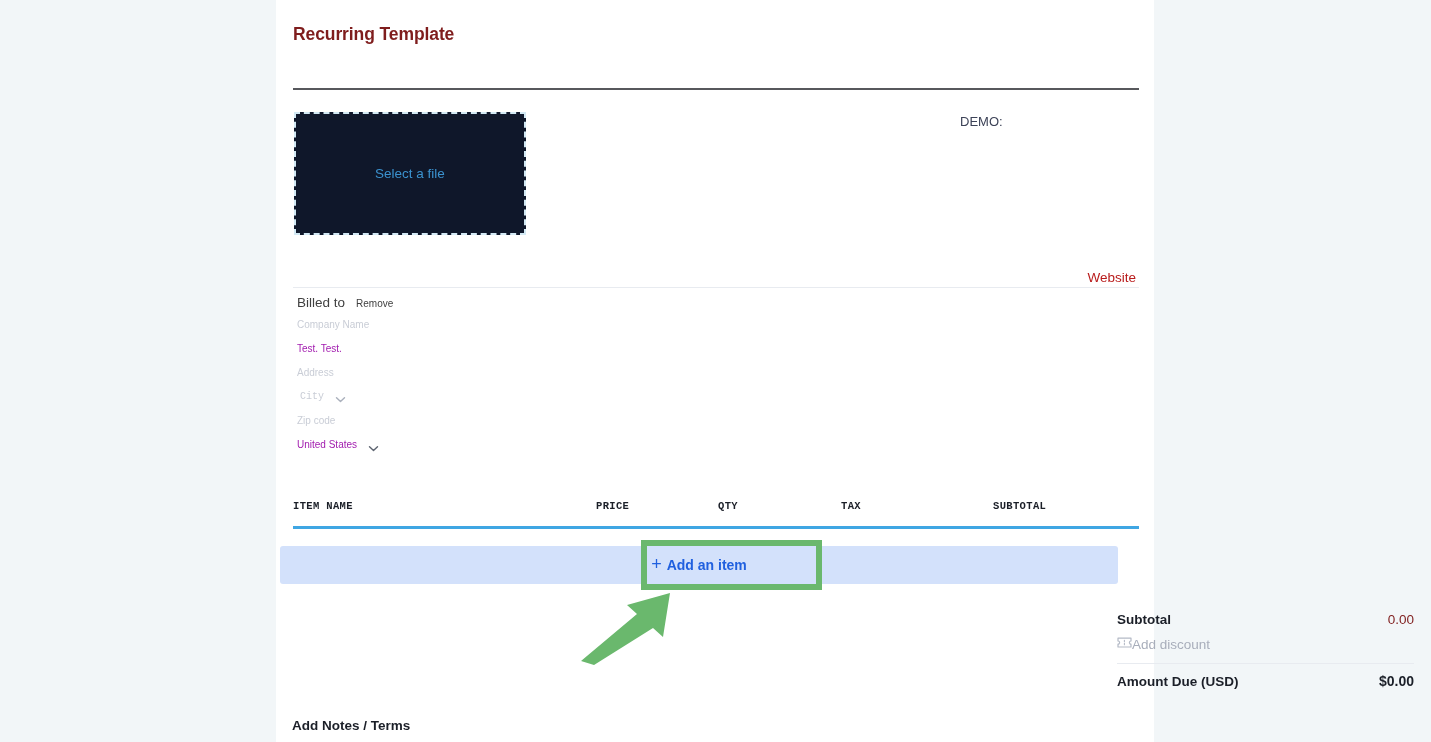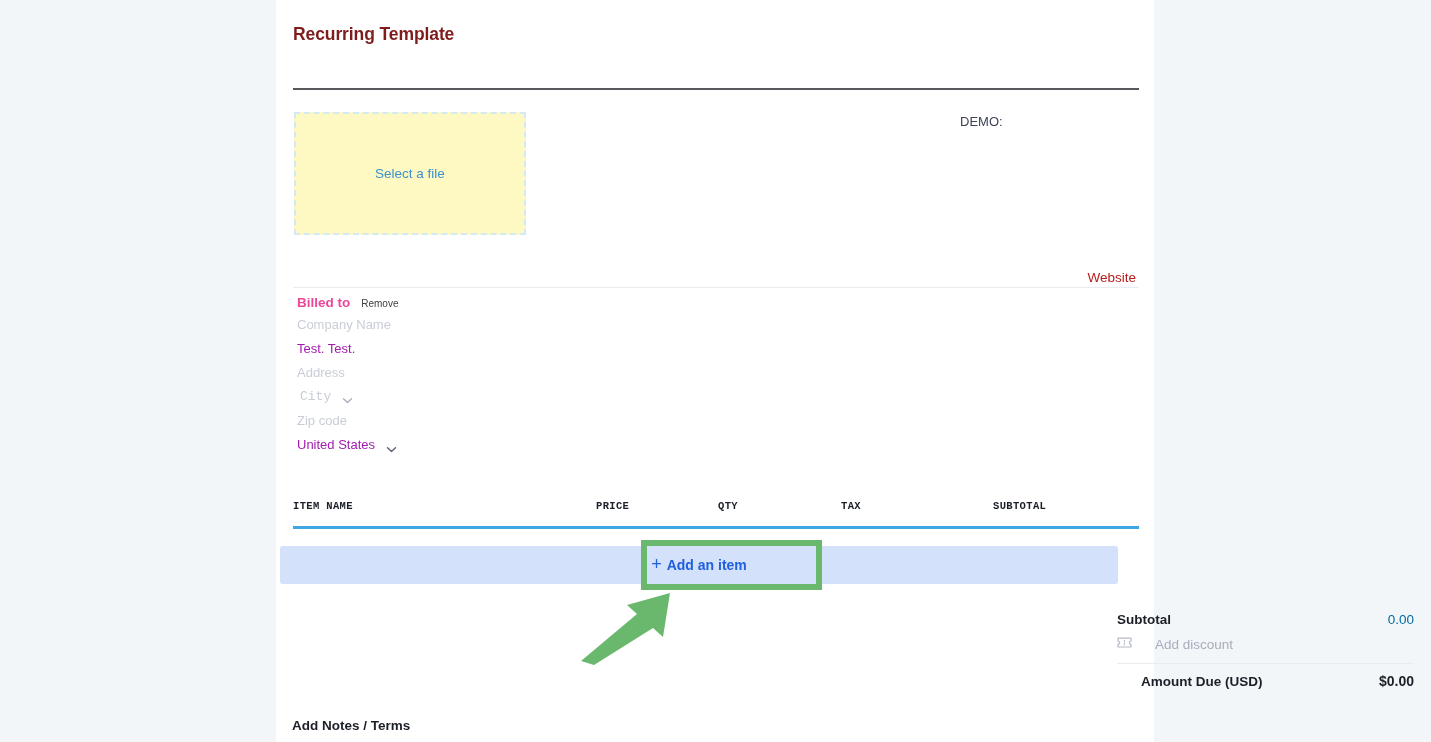--- a/index.html
+++ b/index.html
@@ -46,21 +46,21 @@
     background: #57585c;
   }
 
   
   #logo-dropzone {
     position: absolute;
     left: 18px;
     top: 112px;
     width: 232px;
     height: 123px;
-    background: #fef9c3;
+    background: #0f172a;
     border: 2px dashed #d3e9f4;
     box-sizing: border-box;
     display: flex;
     align-items: center;
     justify-content: center;
     cursor: pointer;
   }
   #logo-dropzone .dz-label {
     font-size: 13.5px;
     color: #3b92cf;
@@ -103,32 +103,32 @@
     width: 420px;
   }
   .bt-heading-row {
     display: flex;
     align-items: baseline;
     gap: 11px;
     height: 18px;
   }
   .bt-heading {
     font-size: 13.5px;
-    font-weight: bold;
-    color: #ec4899;
+    font-weight: normal;
+    color: #404040;
   }
   .bt-remove {
     font-size: 10px;
     color: #404040;
     cursor: pointer;
   }
   .bt-line {
     height: 24px;
     line-height: 24px;
-    font-size: 13px;
+    font-size: 10px;
     display: flex;
     align-items: center;
   }
   .bt-line.placeholder { color: #c9cdd6; }
   .bt-line.value { color: #a21caf; }
   .bt-line.indent { padding-left: 3px; font-family: Liberation Mono, monospace; }
   .bt-caret {
     display: inline-block;
     margin-left: 10px;
     width: 13px;
@@ -241,44 +241,43 @@
     align-items: center;
     height: 22px;
   }
   .tot-label {
     font-size: 13.5px;
     font-weight: bold;
     color: #1b1f28;
   }
   .tot-value {
     font-size: 13.5px;
-    color: #0369a1;
+    color: #7f1d1d;
   }
   .discount-row {
     display: flex;
     align-items: center;
-    gap: 23px;
+    gap: 0;
     height: 24px;
     margin-top: 2px;
     cursor: pointer;
   }
   .discount-label {
     font-size: 13.5px;
     color: #a8aebb;
   }
   #totals-rule {
     height: 1px;
     background: #e8ebf0;
     margin-top: 7px;
     margin-bottom: 0;
   }
   .tot-row.due {
     height: 34px;
     align-items: center;
-    margin-left: 24px;
   }
   .due-label {
     font-size: 13.5px;
     font-weight: bold;
     color: #1b1f28;
   }
   .due-value {
     font-size: 14px;
     font-weight: bold;
     color: #1b1f28;

